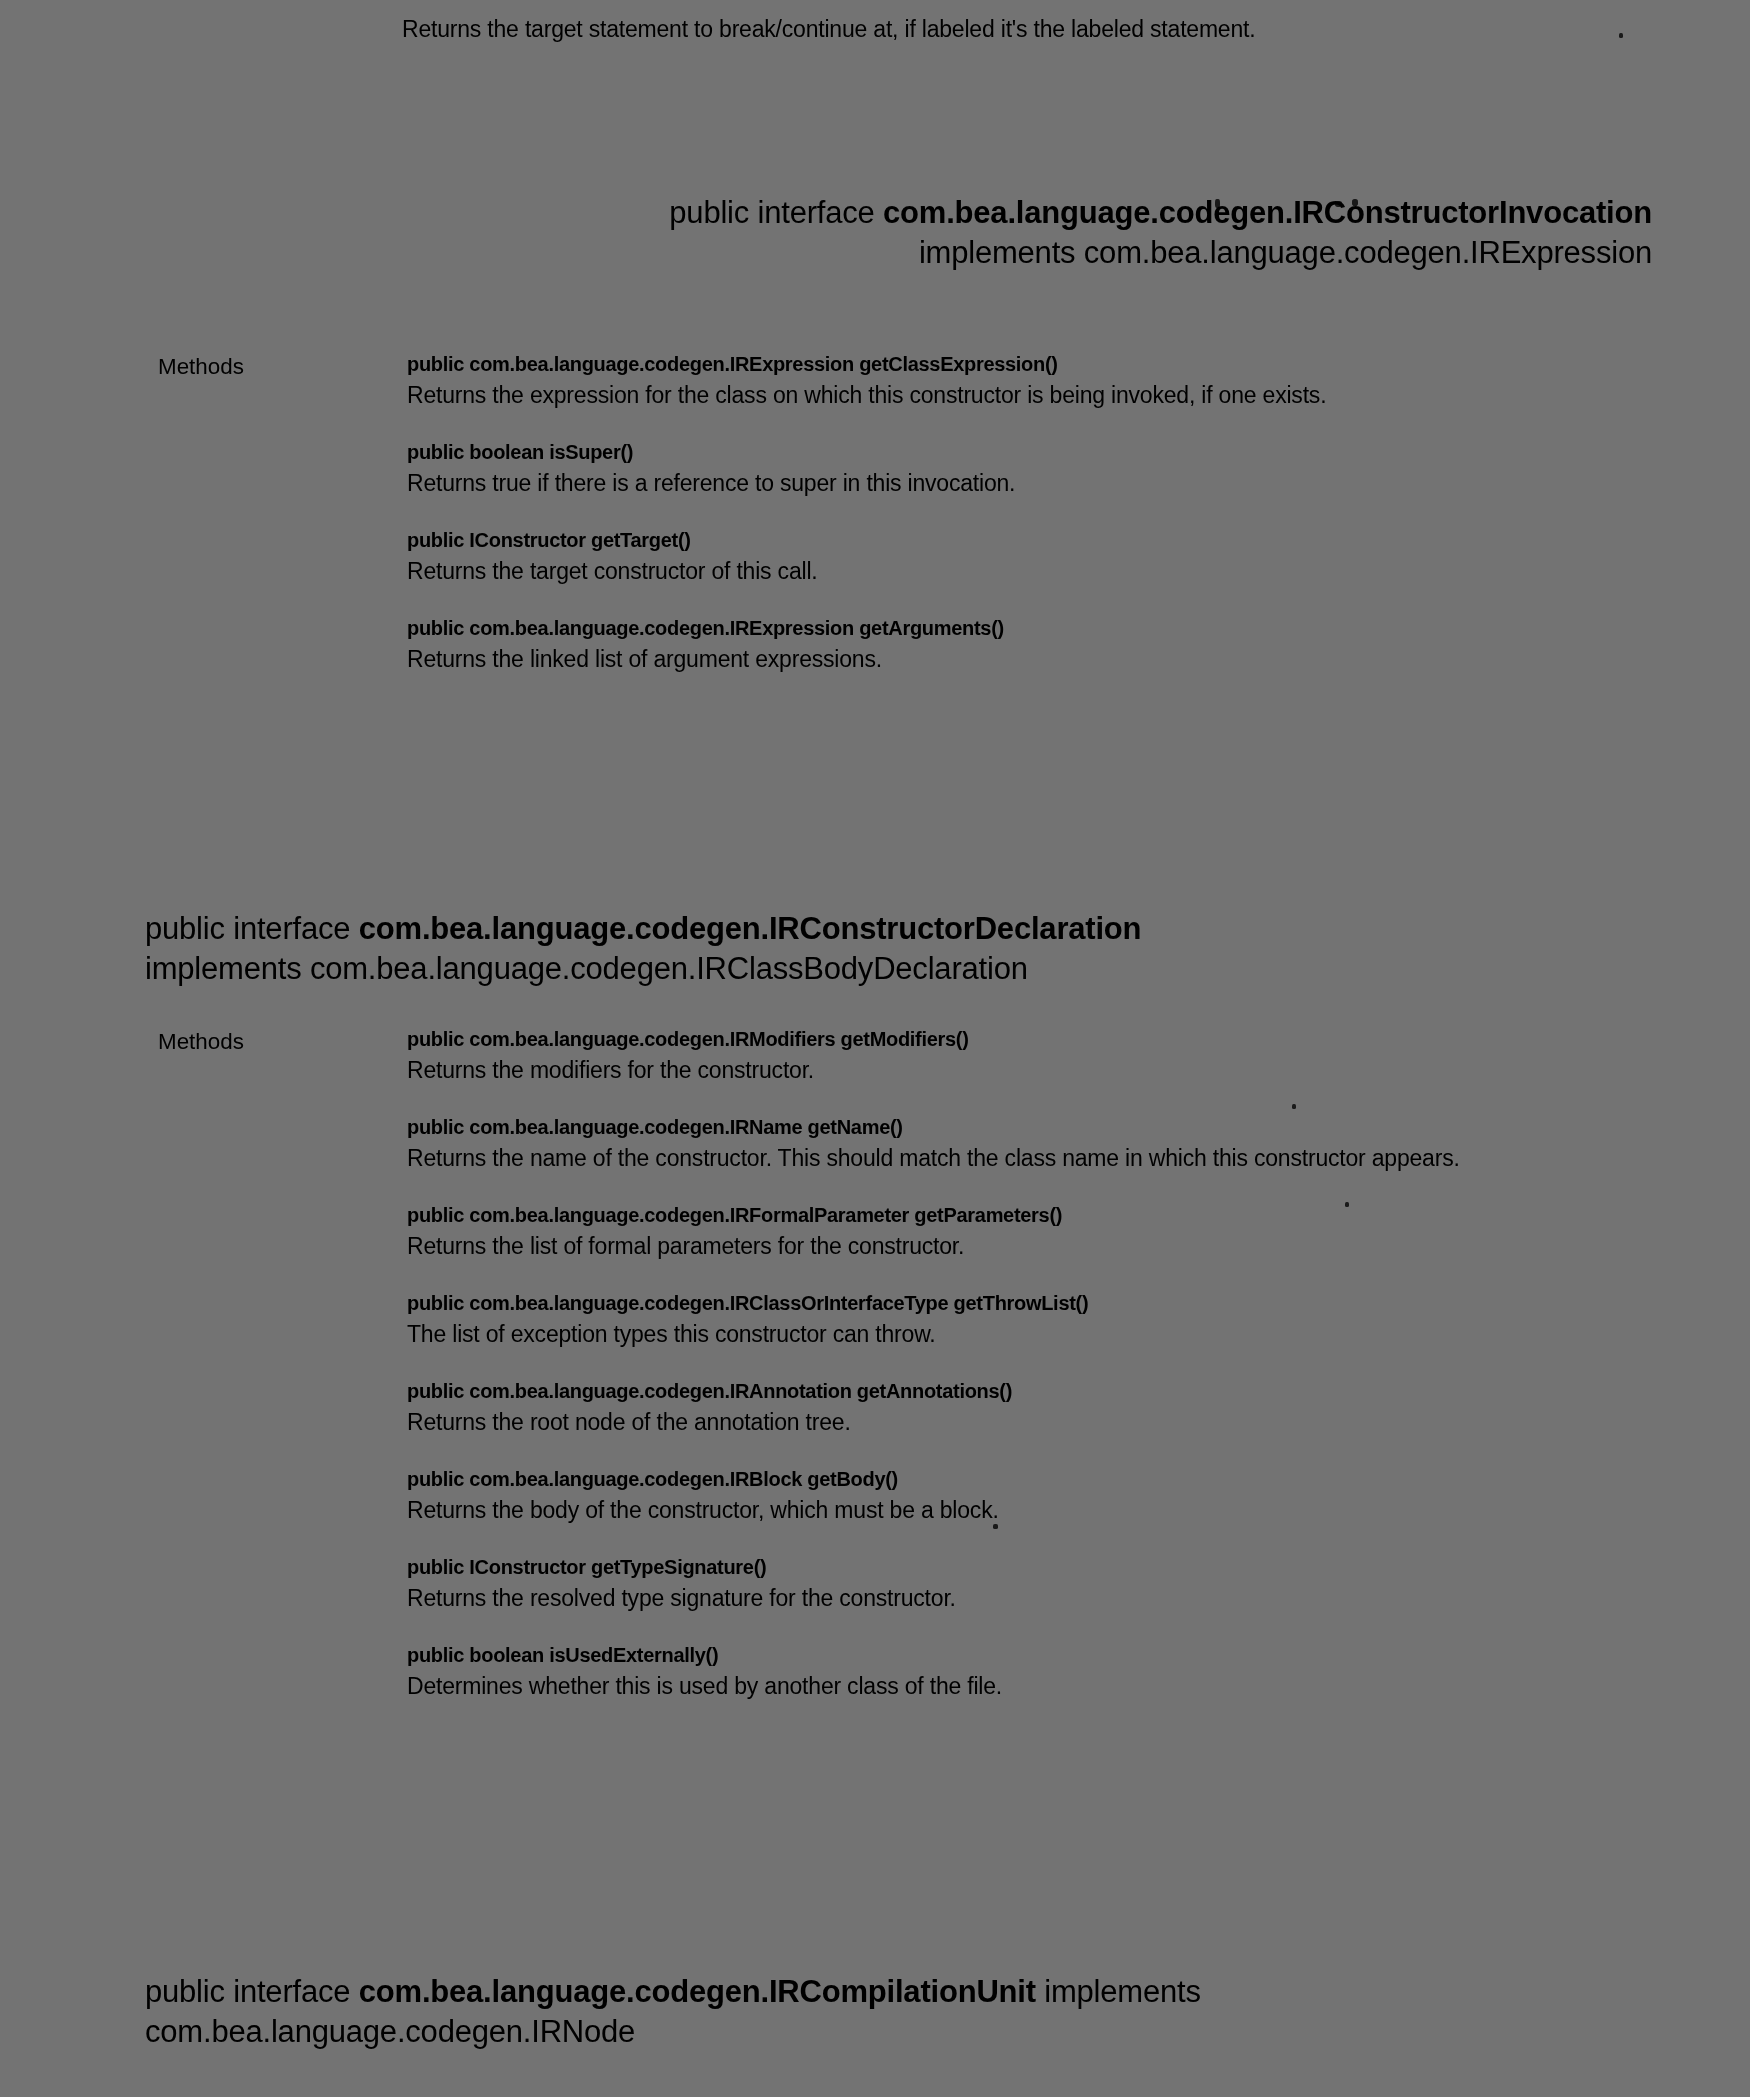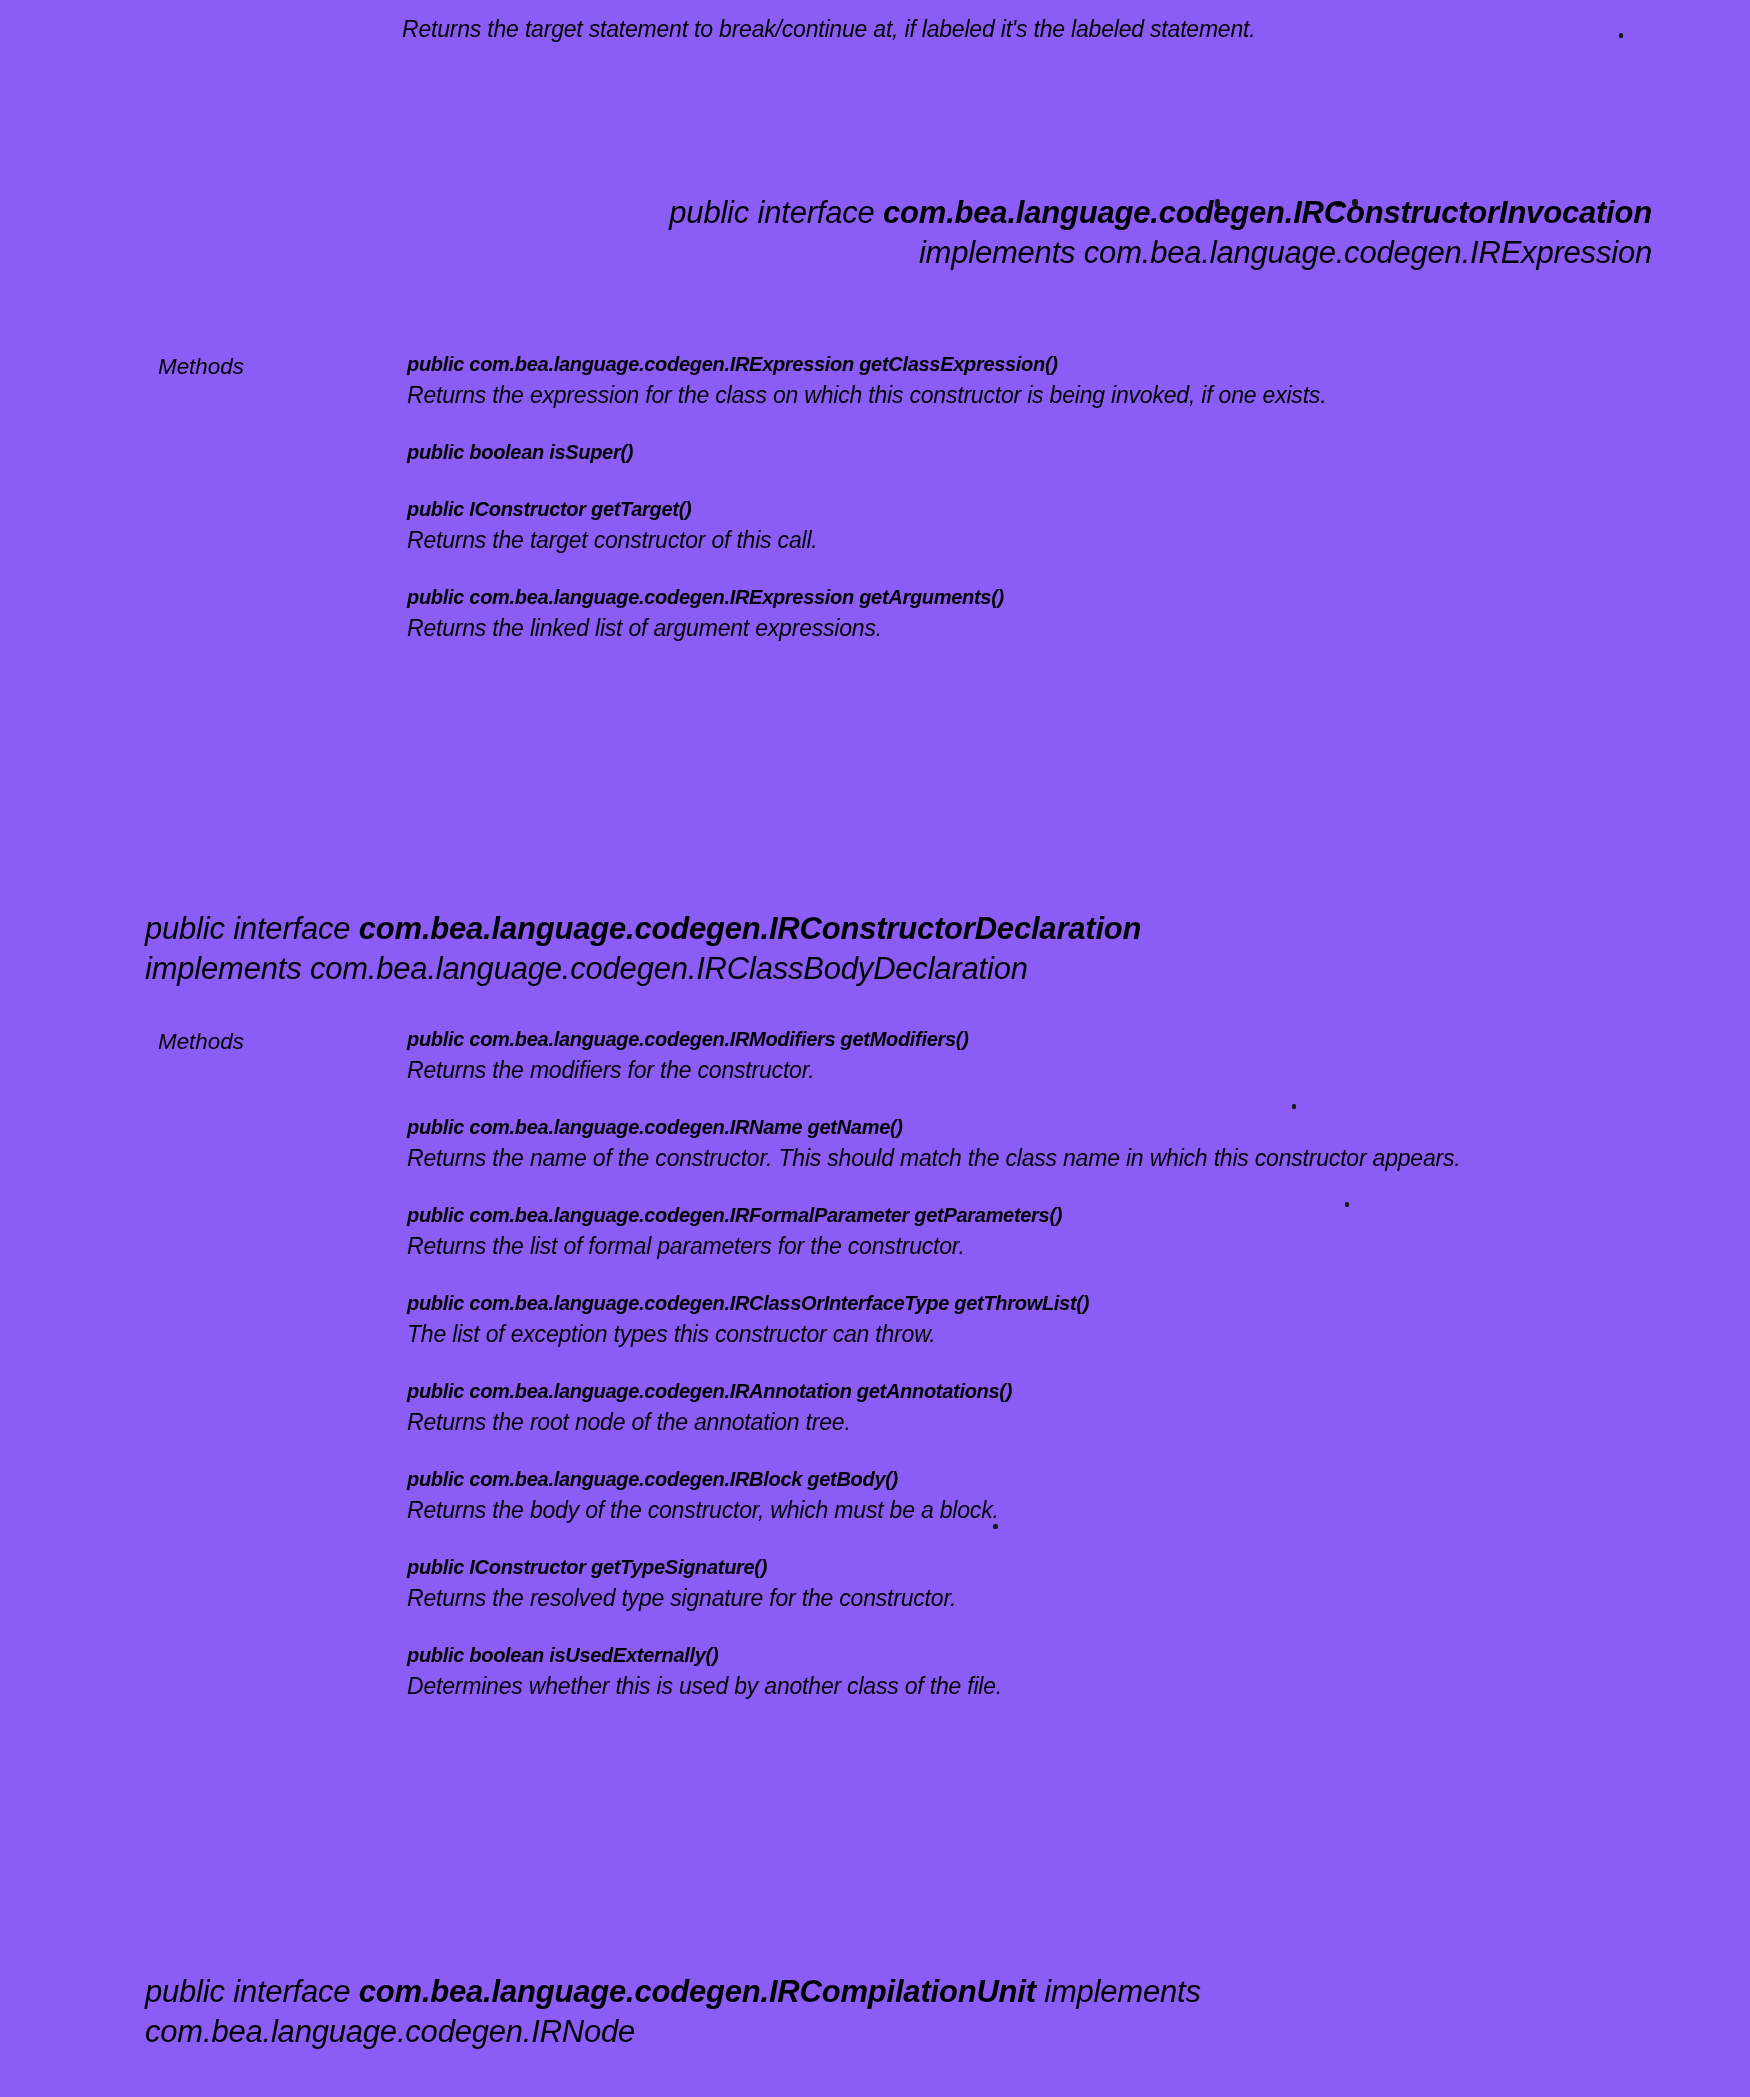--- a/index.html
+++ b/index.html
@@ -9,23 +9,22 @@
     background: #ffffff;
   }
   body {
     font-family: "Liberation Sans", sans-serif;
     color: #000000;
   }
   #page {
     position: relative;
     width: 1750px;
     height: 2097px;
-    background: #8b5cf6;
+    background: #737373;
     overflow: hidden;
-    font-style: italic;
   }
 
   
   .intro-note {
     position: absolute;
     left: 402px;
     top: 14px;
     font-size: 23px;
     line-height: 31px;
     letter-spacing: -0.2px;
@@ -107,20 +106,21 @@
 
   <div class="methods-section" style="top:349px;">
     <div class="methods-label">Methods</div>
     <div class="methods-list">
       <div class="method">
         <div class="method-sig">public com.bea.language.codegen.IRExpression getClassExpression()</div>
         <div class="method-desc">Returns the expression for the class on which this constructor is being invoked, if one exists.</div>
       </div>
       <div class="method">
         <div class="method-sig">public boolean isSuper()</div>
+        <div class="method-desc">Returns true if there is a reference to super in this invocation.</div>
       </div>
       <div class="method">
         <div class="method-sig">public IConstructor getTarget()</div>
         <div class="method-desc">Returns the target constructor of this call.</div>
       </div>
       <div class="method">
         <div class="method-sig">public com.bea.language.codegen.IRExpression getArguments()</div>
         <div class="method-desc">Returns the linked list of argument expressions.</div>
       </div>
     </div>

